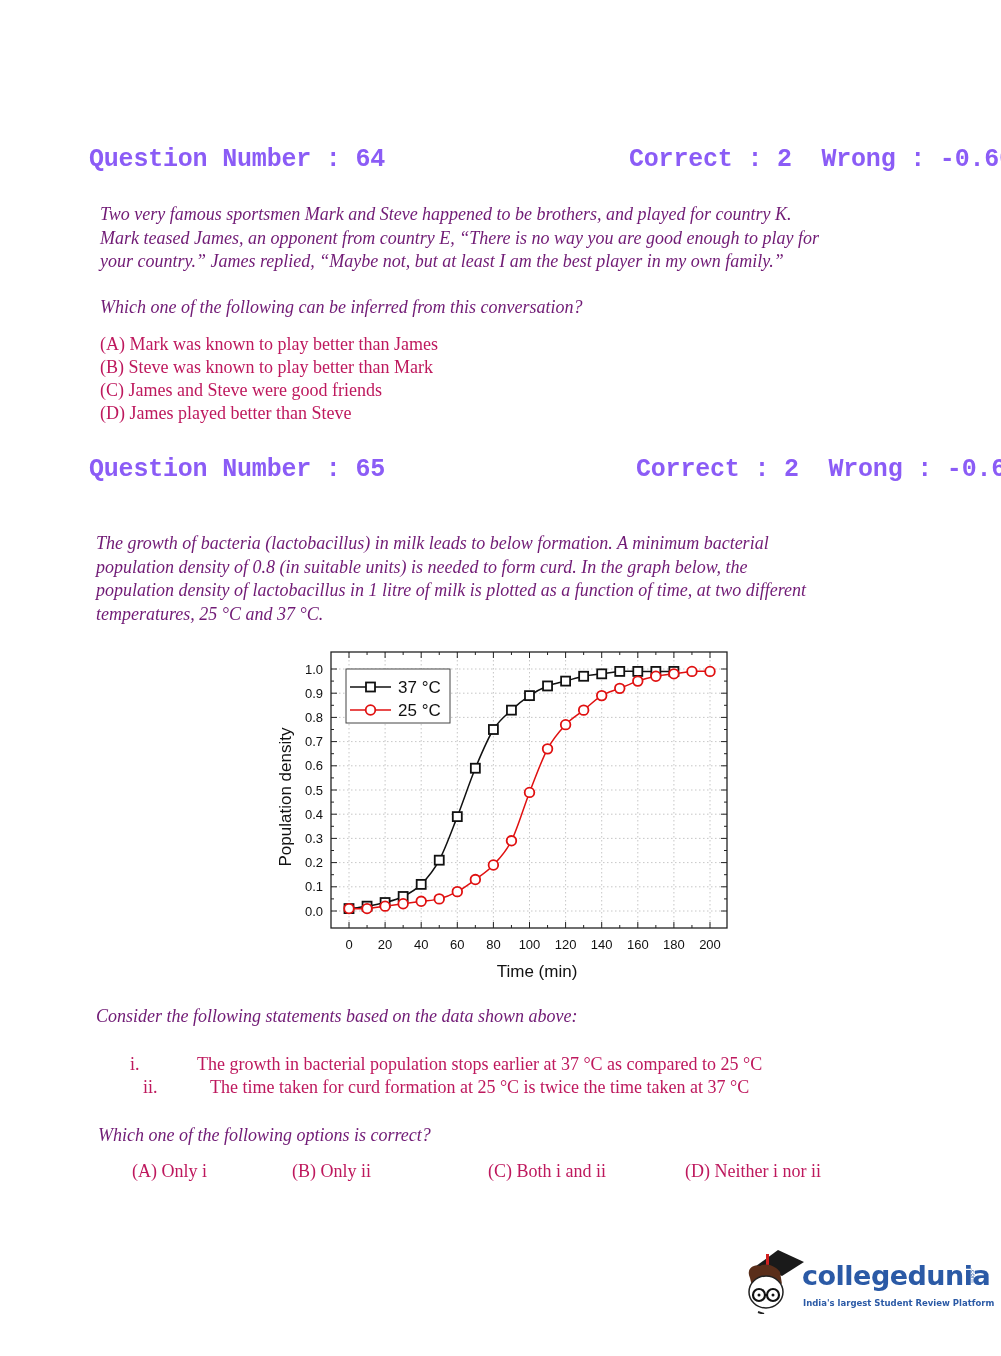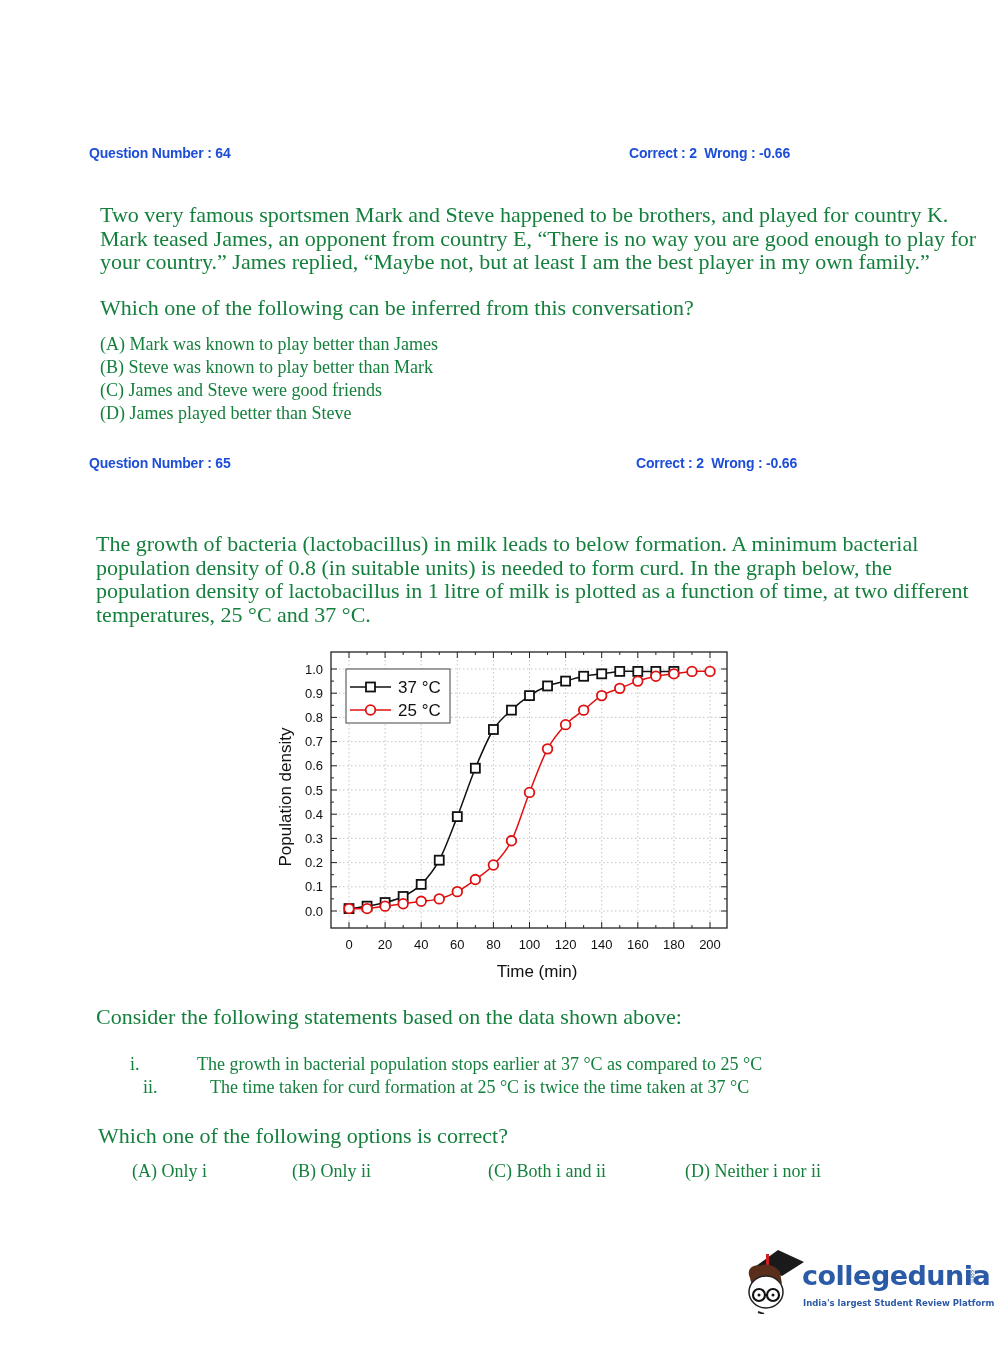--- a/index.html
+++ b/index.html
@@ -1,21 +1,21 @@
 <!DOCTYPE html>
 <html><head>
 <meta charset="utf-8">
 <style>
   html, body { margin: 0; padding: 0; background: #ffffff; }
   body { width: 1001px; height: 1356px; position: relative; overflow: hidden;
          font-family: "Liberation Serif", "DejaVu Serif", serif; color: #111; }
   .abs { position: absolute; }
-  .qhead { font-family: Liberation Sans, sans-serif; font-weight: bold; color: #1d4ed8; font-size: 14px; letter-spacing: -0.2px; }
-  .para { font-size: 22px; line-height: 23.5px; color: #15803d; }
-  .opt { font-size: 18px; line-height: 23px; color: #15803d; white-space: nowrap; }
+  .qhead { font-family: Liberation Mono, monospace; font-weight: bold; color: #8b5cf6; font-size: 25px; letter-spacing: -0.2px; }
+  .para { font-size: 18px; line-height: 23.5px; color: #701a75; font-style: italic; }
+  .opt { font-size: 18px; line-height: 23px; color: #be185d; white-space: nowrap; }
   .chart-wrap { left: 262px; top: 645px; width: 480px; height: 345px; }
   .chart-wrap svg text { font-family: "Liberation Sans", "DejaVu Sans", sans-serif; }
   .logo { left: 738px; top: 1244px; width: 240px; height: 80px; }
   .logo-word { font-family: "DejaVu Sans", sans-serif; font-size: 27px; color: #2b5aa6; font-weight: bold; letter-spacing: -0.5px; }
   .logo-tag { font-family: "DejaVu Sans", sans-serif; font-size: 8.5px; color: #2b5aa6; font-weight: bold; }
 </style>
 </head>
 <body>
 
 <div class="abs qhead" style="left:89px; top:145px;">Question Number : 64</div>

